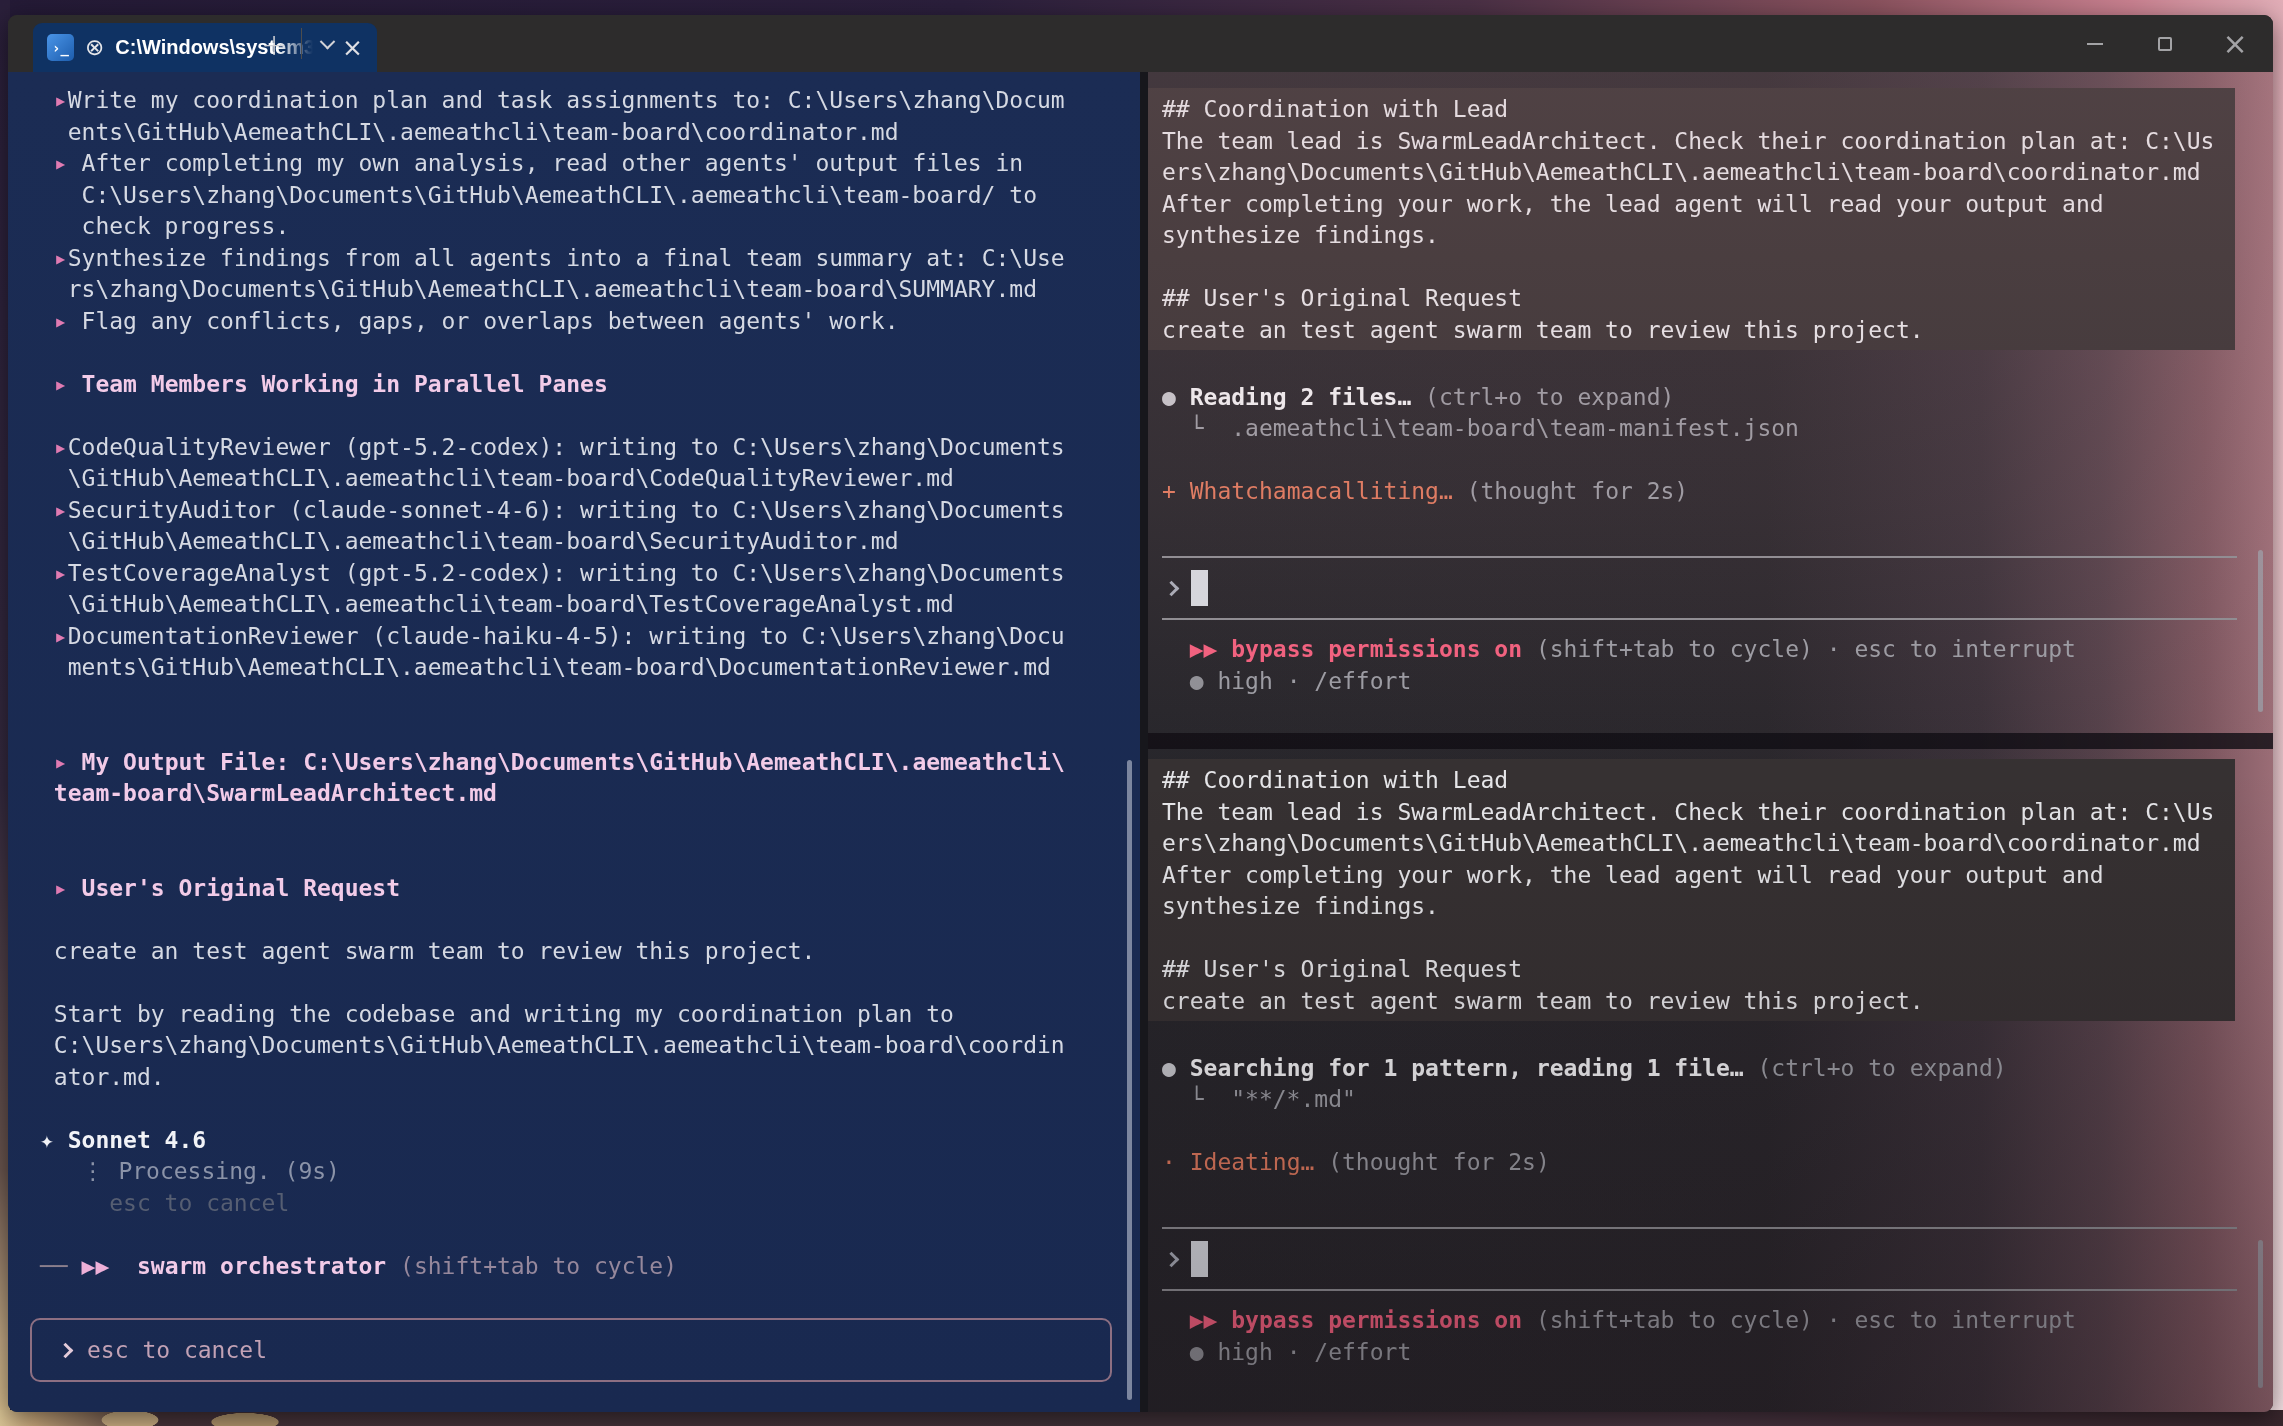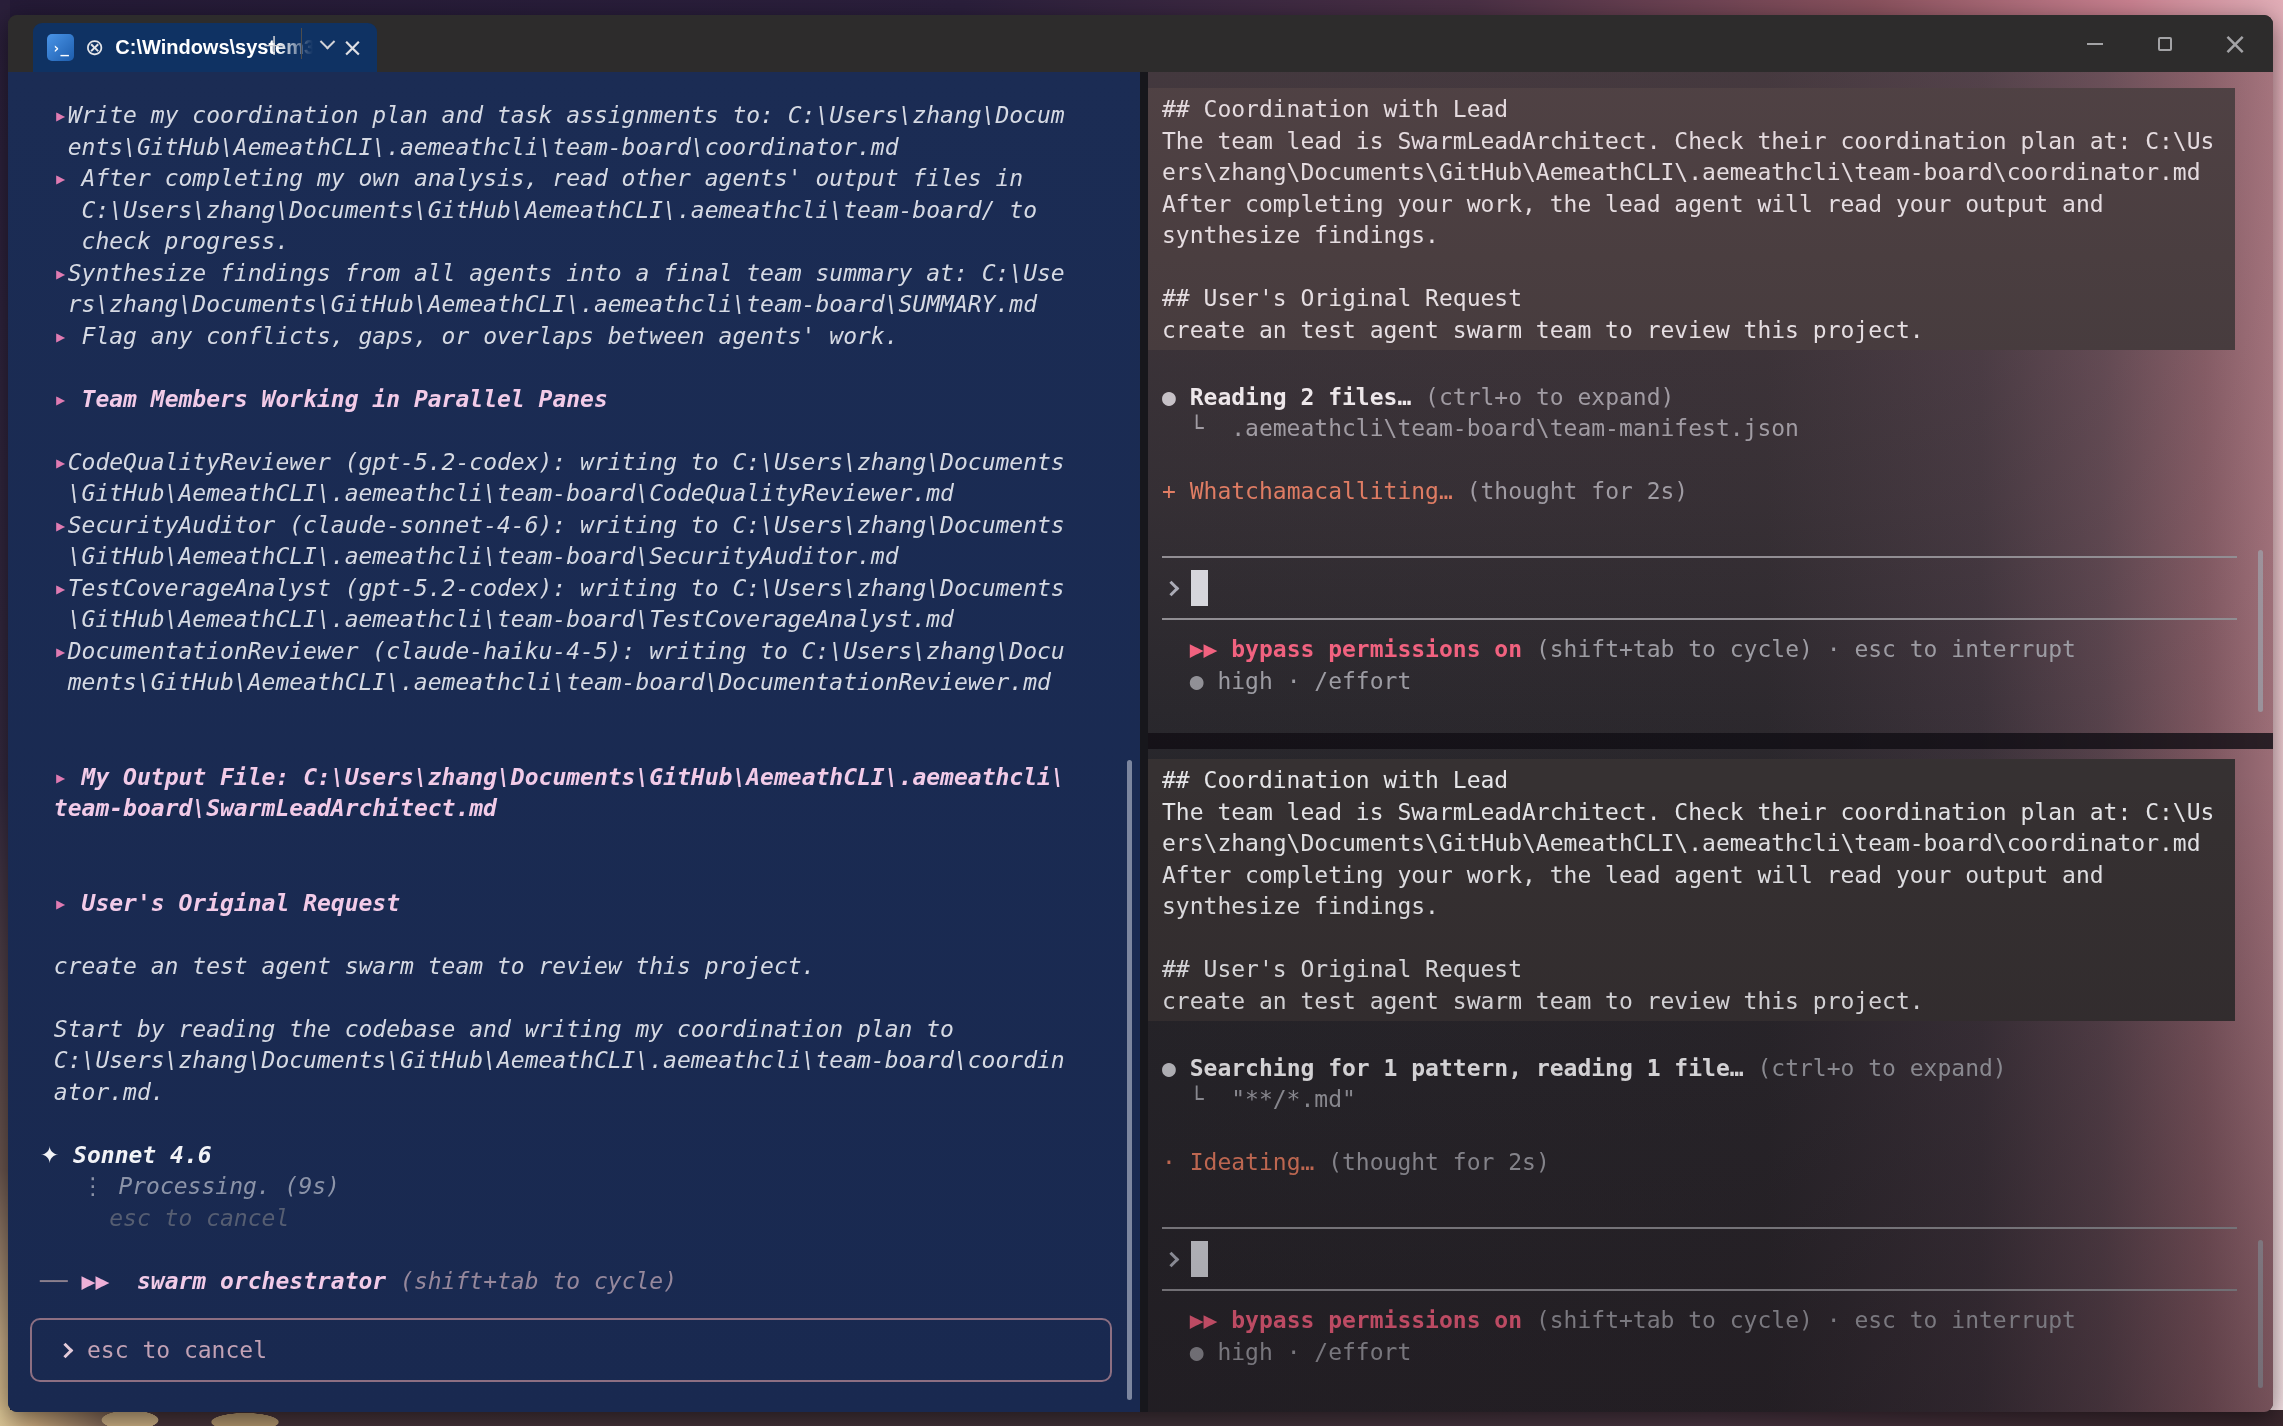--- a/index.html
+++ b/index.html
@@ -63,21 +63,21 @@
     background:linear-gradient(90deg,#27262b 0%,#2a272c 55%,#3a3139 74%,#55414a 85%,#7b555e 94%,#9b6d76 100%); }
   .right-col::after { content:""; position:absolute; inset:0; pointer-events:none; z-index:2;
     background:linear-gradient(180deg,rgba(214,152,162,.16) 0%,rgba(214,152,162,.08) 32%,rgba(0,0,0,0) 52%,rgba(18,8,14,.28) 100%); }
   .pane-rt { position:relative; height:661px; padding:16px 0 0 14px; z-index:1; }
   .divider-h { height:16px; background:rgba(16,14,19,.82); z-index:1; }
   .pane-rb { position:relative; flex:1; padding:10px 0 0 14px; z-index:1; }
 
   
   .term { font-size:23px; line-height:31.5px; white-space:pre; }
   .tline { height:31.5px; }
-  .pane-left .term { padding:28px 0 0 32px;font-style:italic; }
+  .pane-left .term { padding:13px 0 0 32px; }
 
   .pane-left .s-t  { color:#d5d9e3; }
   .pane-left .s-b  { color:#e07bb2; }
   .pane-left .s-h  { color:#f2cbe8; font-weight:bold;text-align:center; }
   .pane-left .s-g  { color:#8b93a8; }
   .pane-left .s-d  { color:#565e72; }
   .pane-left .s-w  { color:#f2f3f7; font-weight:bold;margin-top:28px; }
   .pane-left .s-pk { color:#eeb0d8; }
   .pane-left .s-mut{ color:#96889c; }
   .pane-left .s-ln { color:#8b7f8d; }

